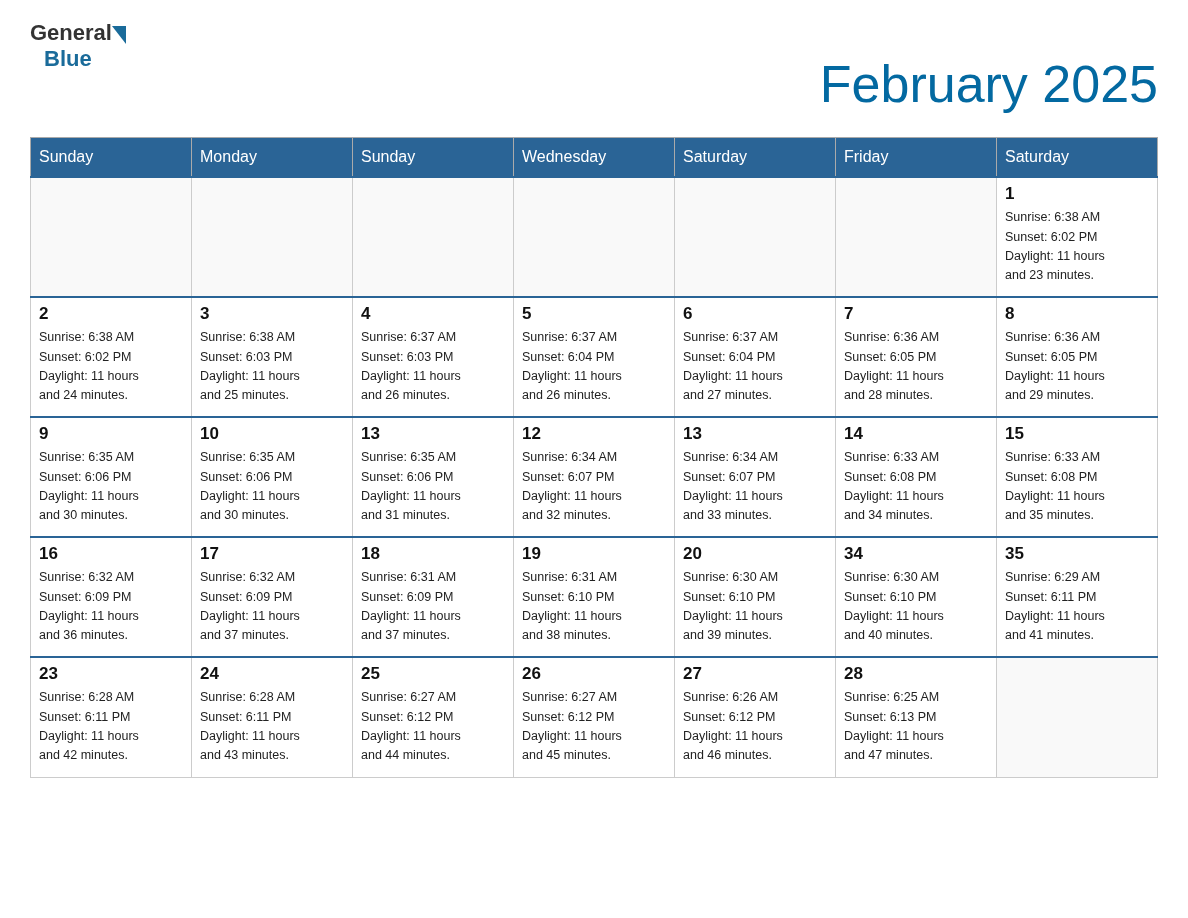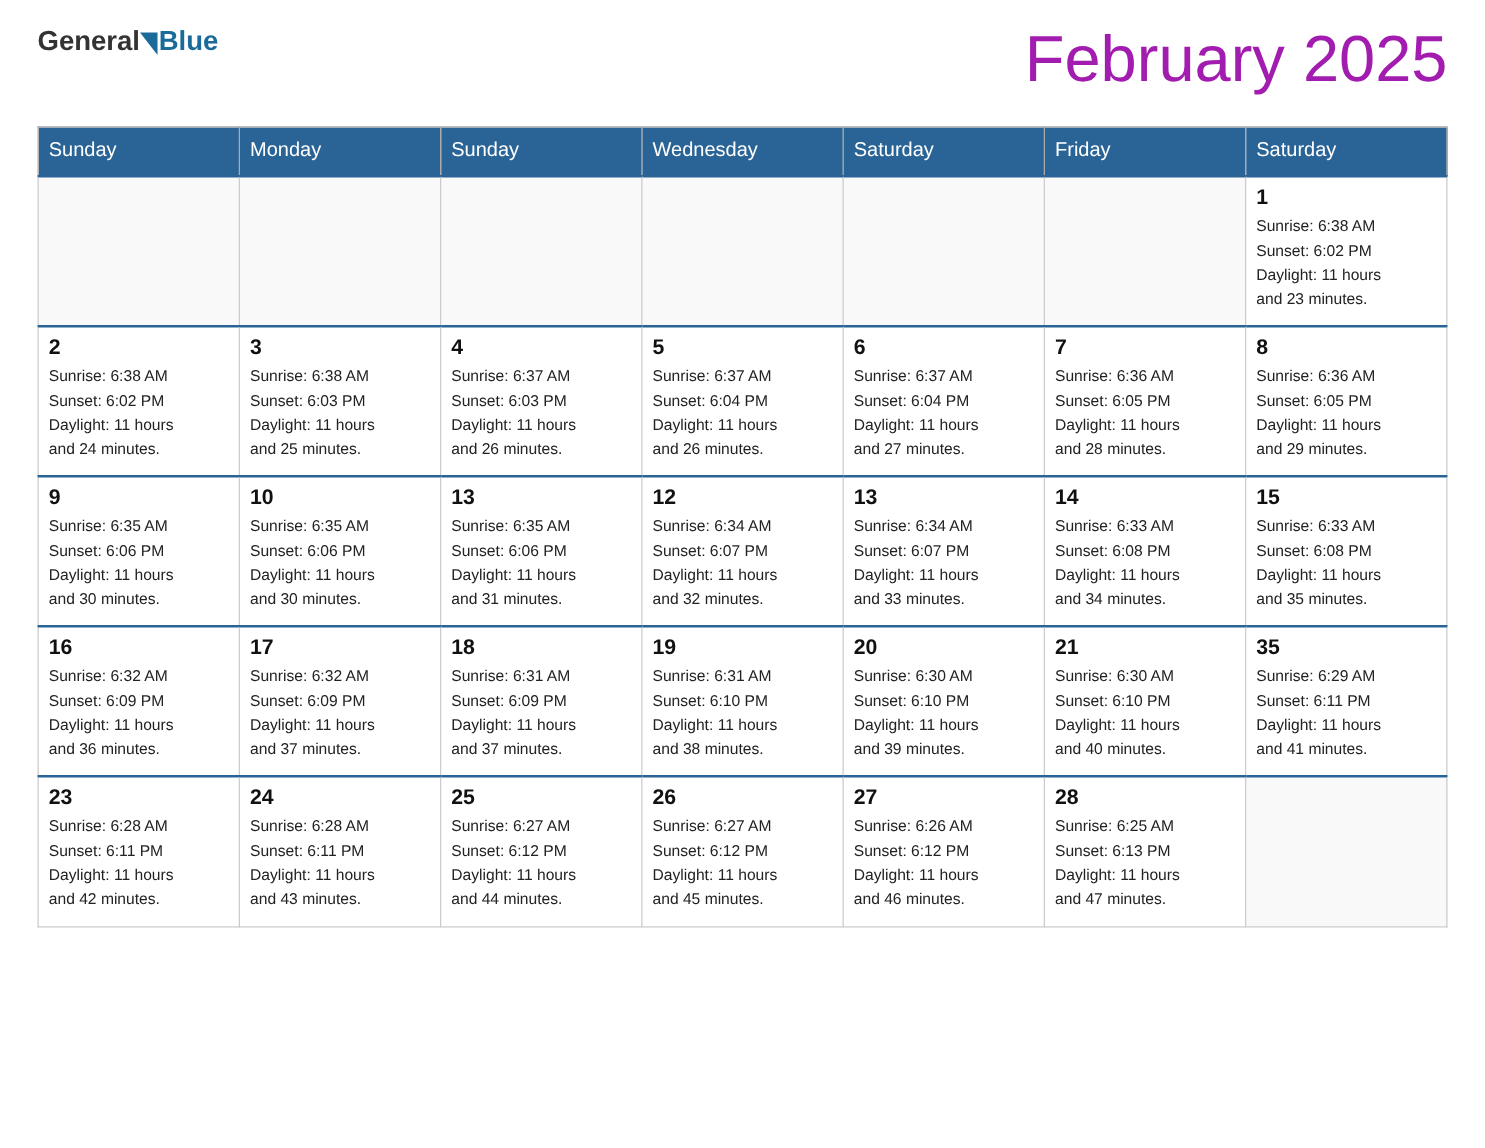--- a/index.html
+++ b/index.html
@@ -26,39 +26,40 @@
       height: 0;
       border-left: 14px solid transparent;
       border-right: 0px solid transparent;
       border-top: 18px solid #1a6b9a;
       margin-top: 4px;
     }
     .logo-blue {
       font-size: 22px;
       font-weight: bold;
       color: #1a6b9a;
-      margin-left: 1px;
+      margin-left: 14px;
     }
     .logo-wrapper {
       display: flex;
-      flex-direction: row;
+      flex-direction: column;
       justify-content: space-between;
     }
     .logo-top-row {
       display: flex;
       align-items: center;
     }
     .title-section {
       text-align: right;
     }
     .month-title {
       font-size: 52px;
       font-weight: normal;
-      color: #a21caf;
+      color: #0369a1;
       line-height: 1.1;
+      margin-top: 36px;
     }
     .location-title {
       font-size: 22px;
       color: #555;
       margin-top: 4px;
     }
     .calendar {
       width: 100%;
       border-collapse: collapse;
       border: 1px solid #aaa;
@@ -215,21 +216,21 @@
         </td>
         <td>
           <div class="day-number">19</div>
           <div class="day-info">Sunrise: 6:31 AM<br>Sunset: 6:10 PM<br>Daylight: 11 hours<br>and 38 minutes.</div>
         </td>
         <td>
           <div class="day-number">20</div>
           <div class="day-info">Sunrise: 6:30 AM<br>Sunset: 6:10 PM<br>Daylight: 11 hours<br>and 39 minutes.</div>
         </td>
         <td>
-          <div class="day-number">21</div>
+          <div class="day-number">34</div>
           <div class="day-info">Sunrise: 6:30 AM<br>Sunset: 6:10 PM<br>Daylight: 11 hours<br>and 40 minutes.</div>
         </td>
         <td>
           <div class="day-number">35</div>
           <div class="day-info">Sunrise: 6:29 AM<br>Sunset: 6:11 PM<br>Daylight: 11 hours<br>and 41 minutes.</div>
         </td>
       </tr>
       <tr class="week-row">
         <td>
           <div class="day-number">23</div>

